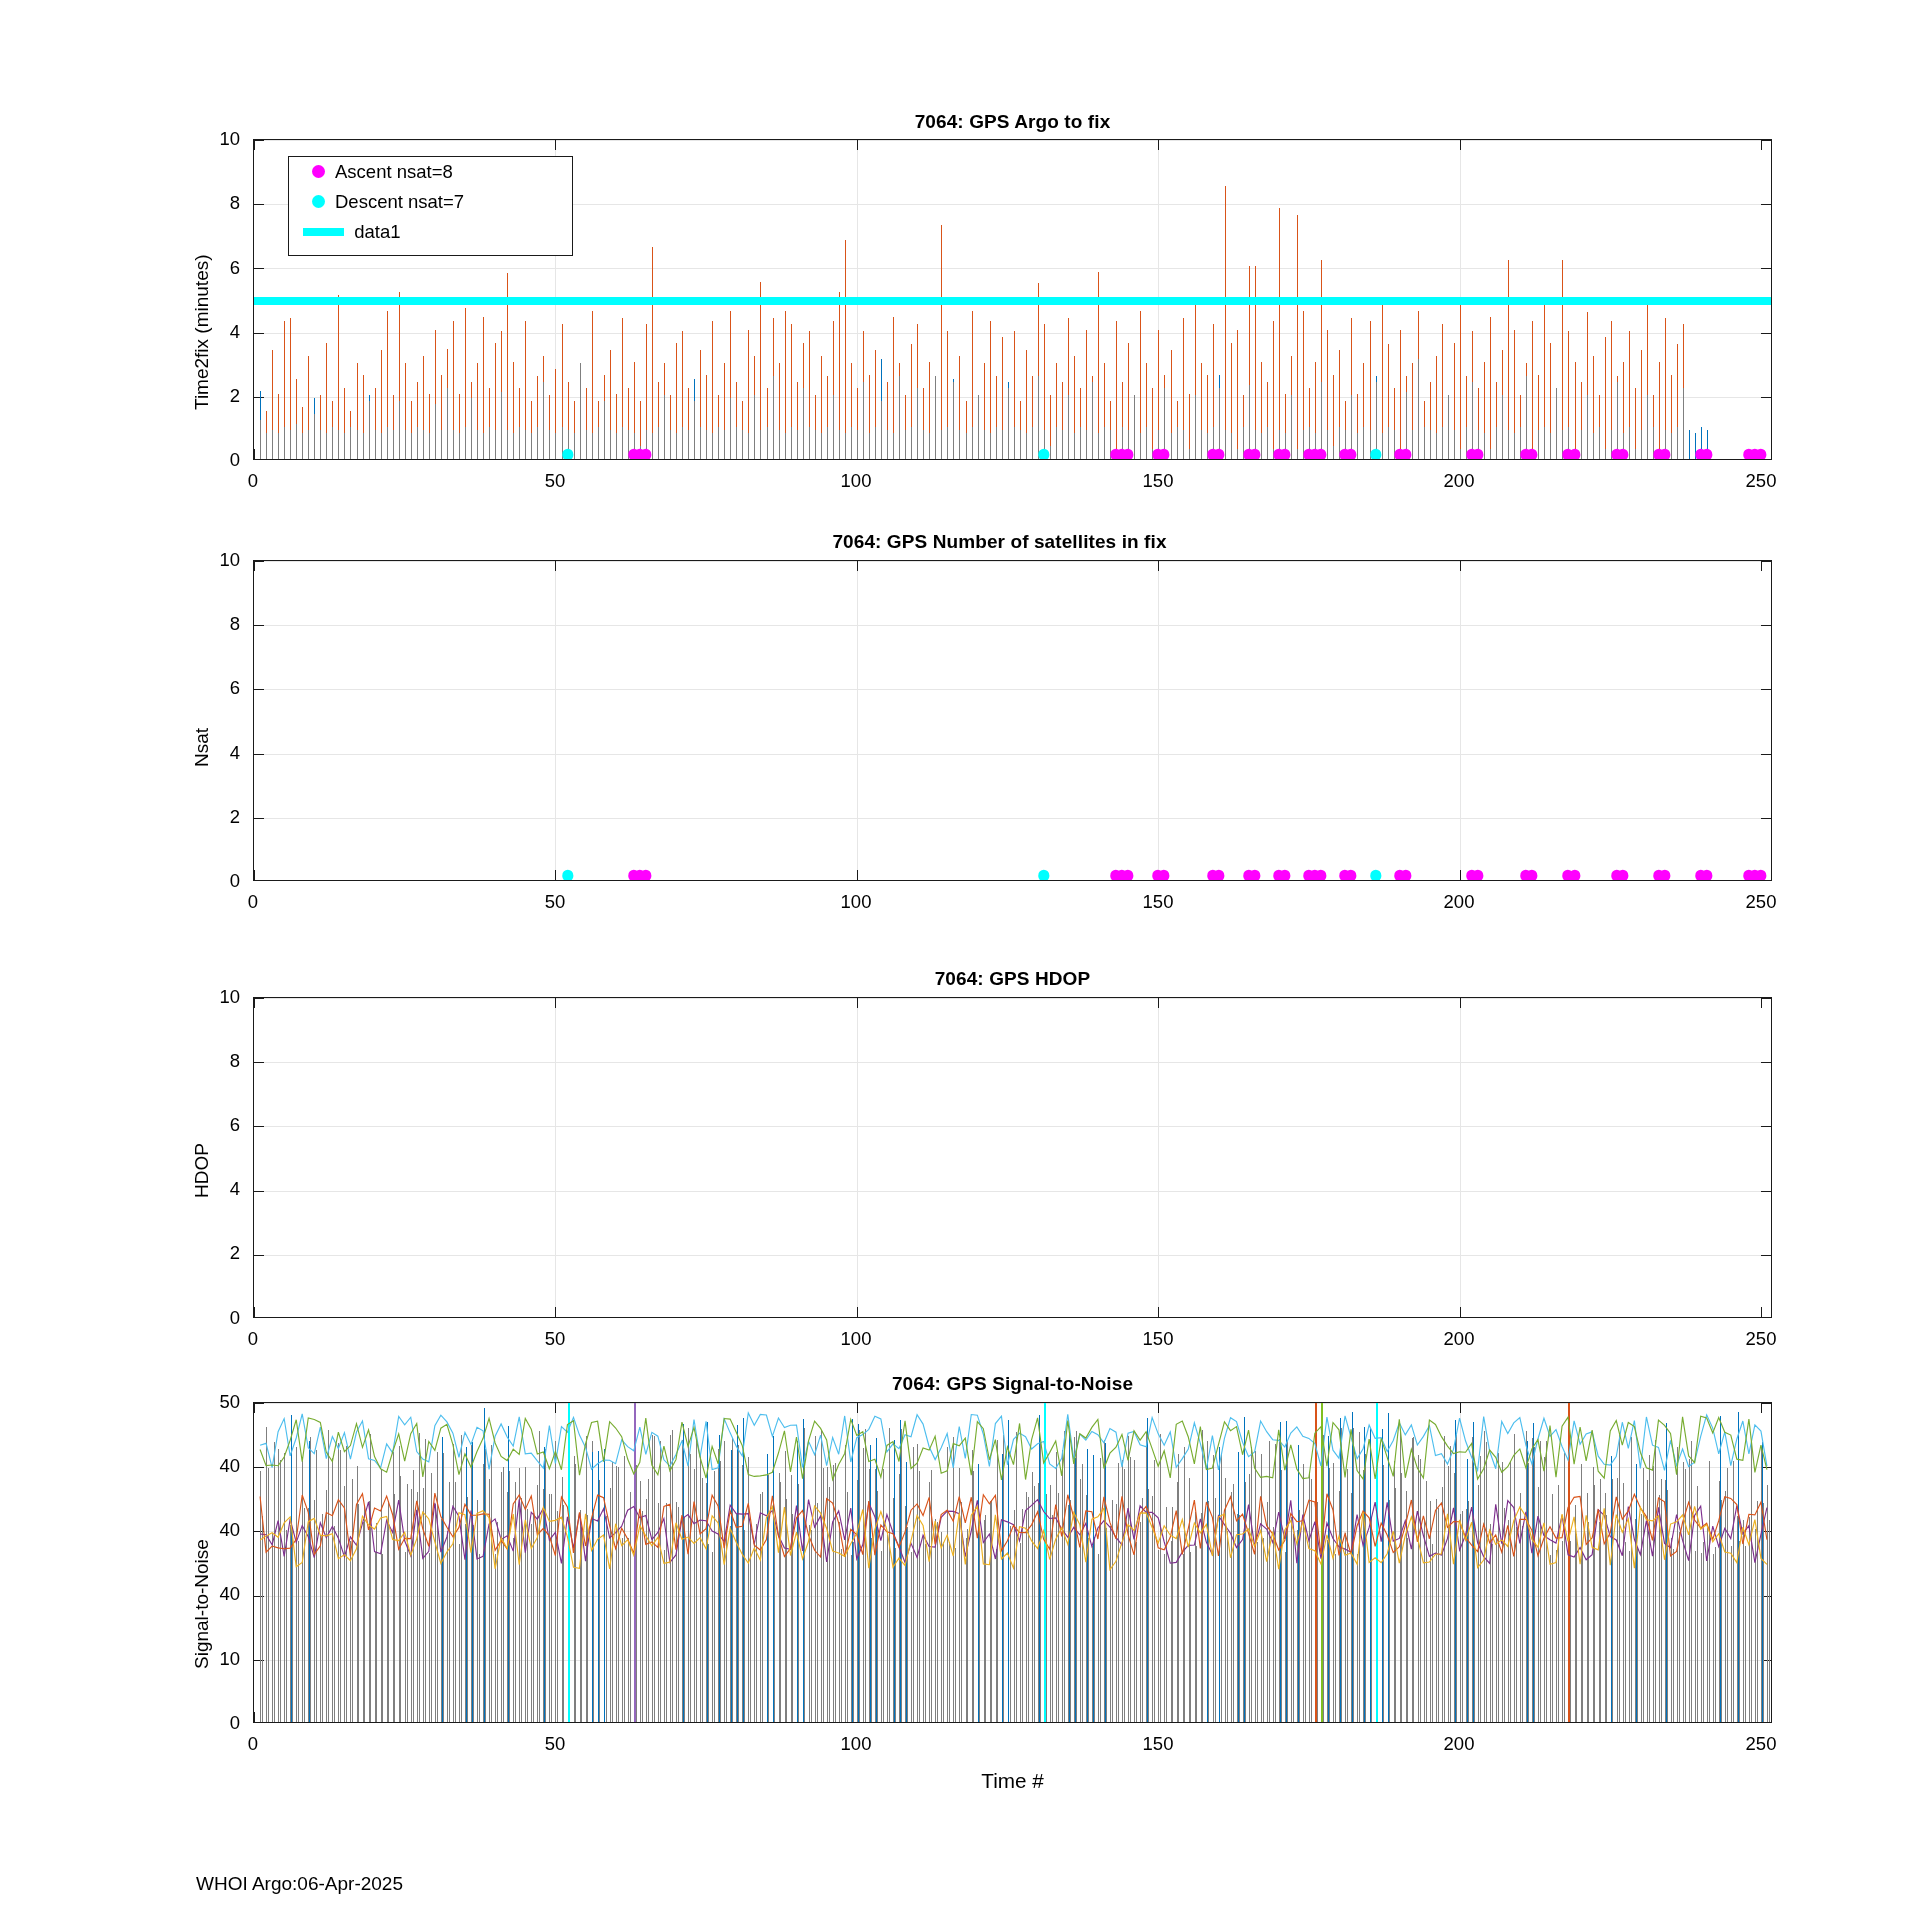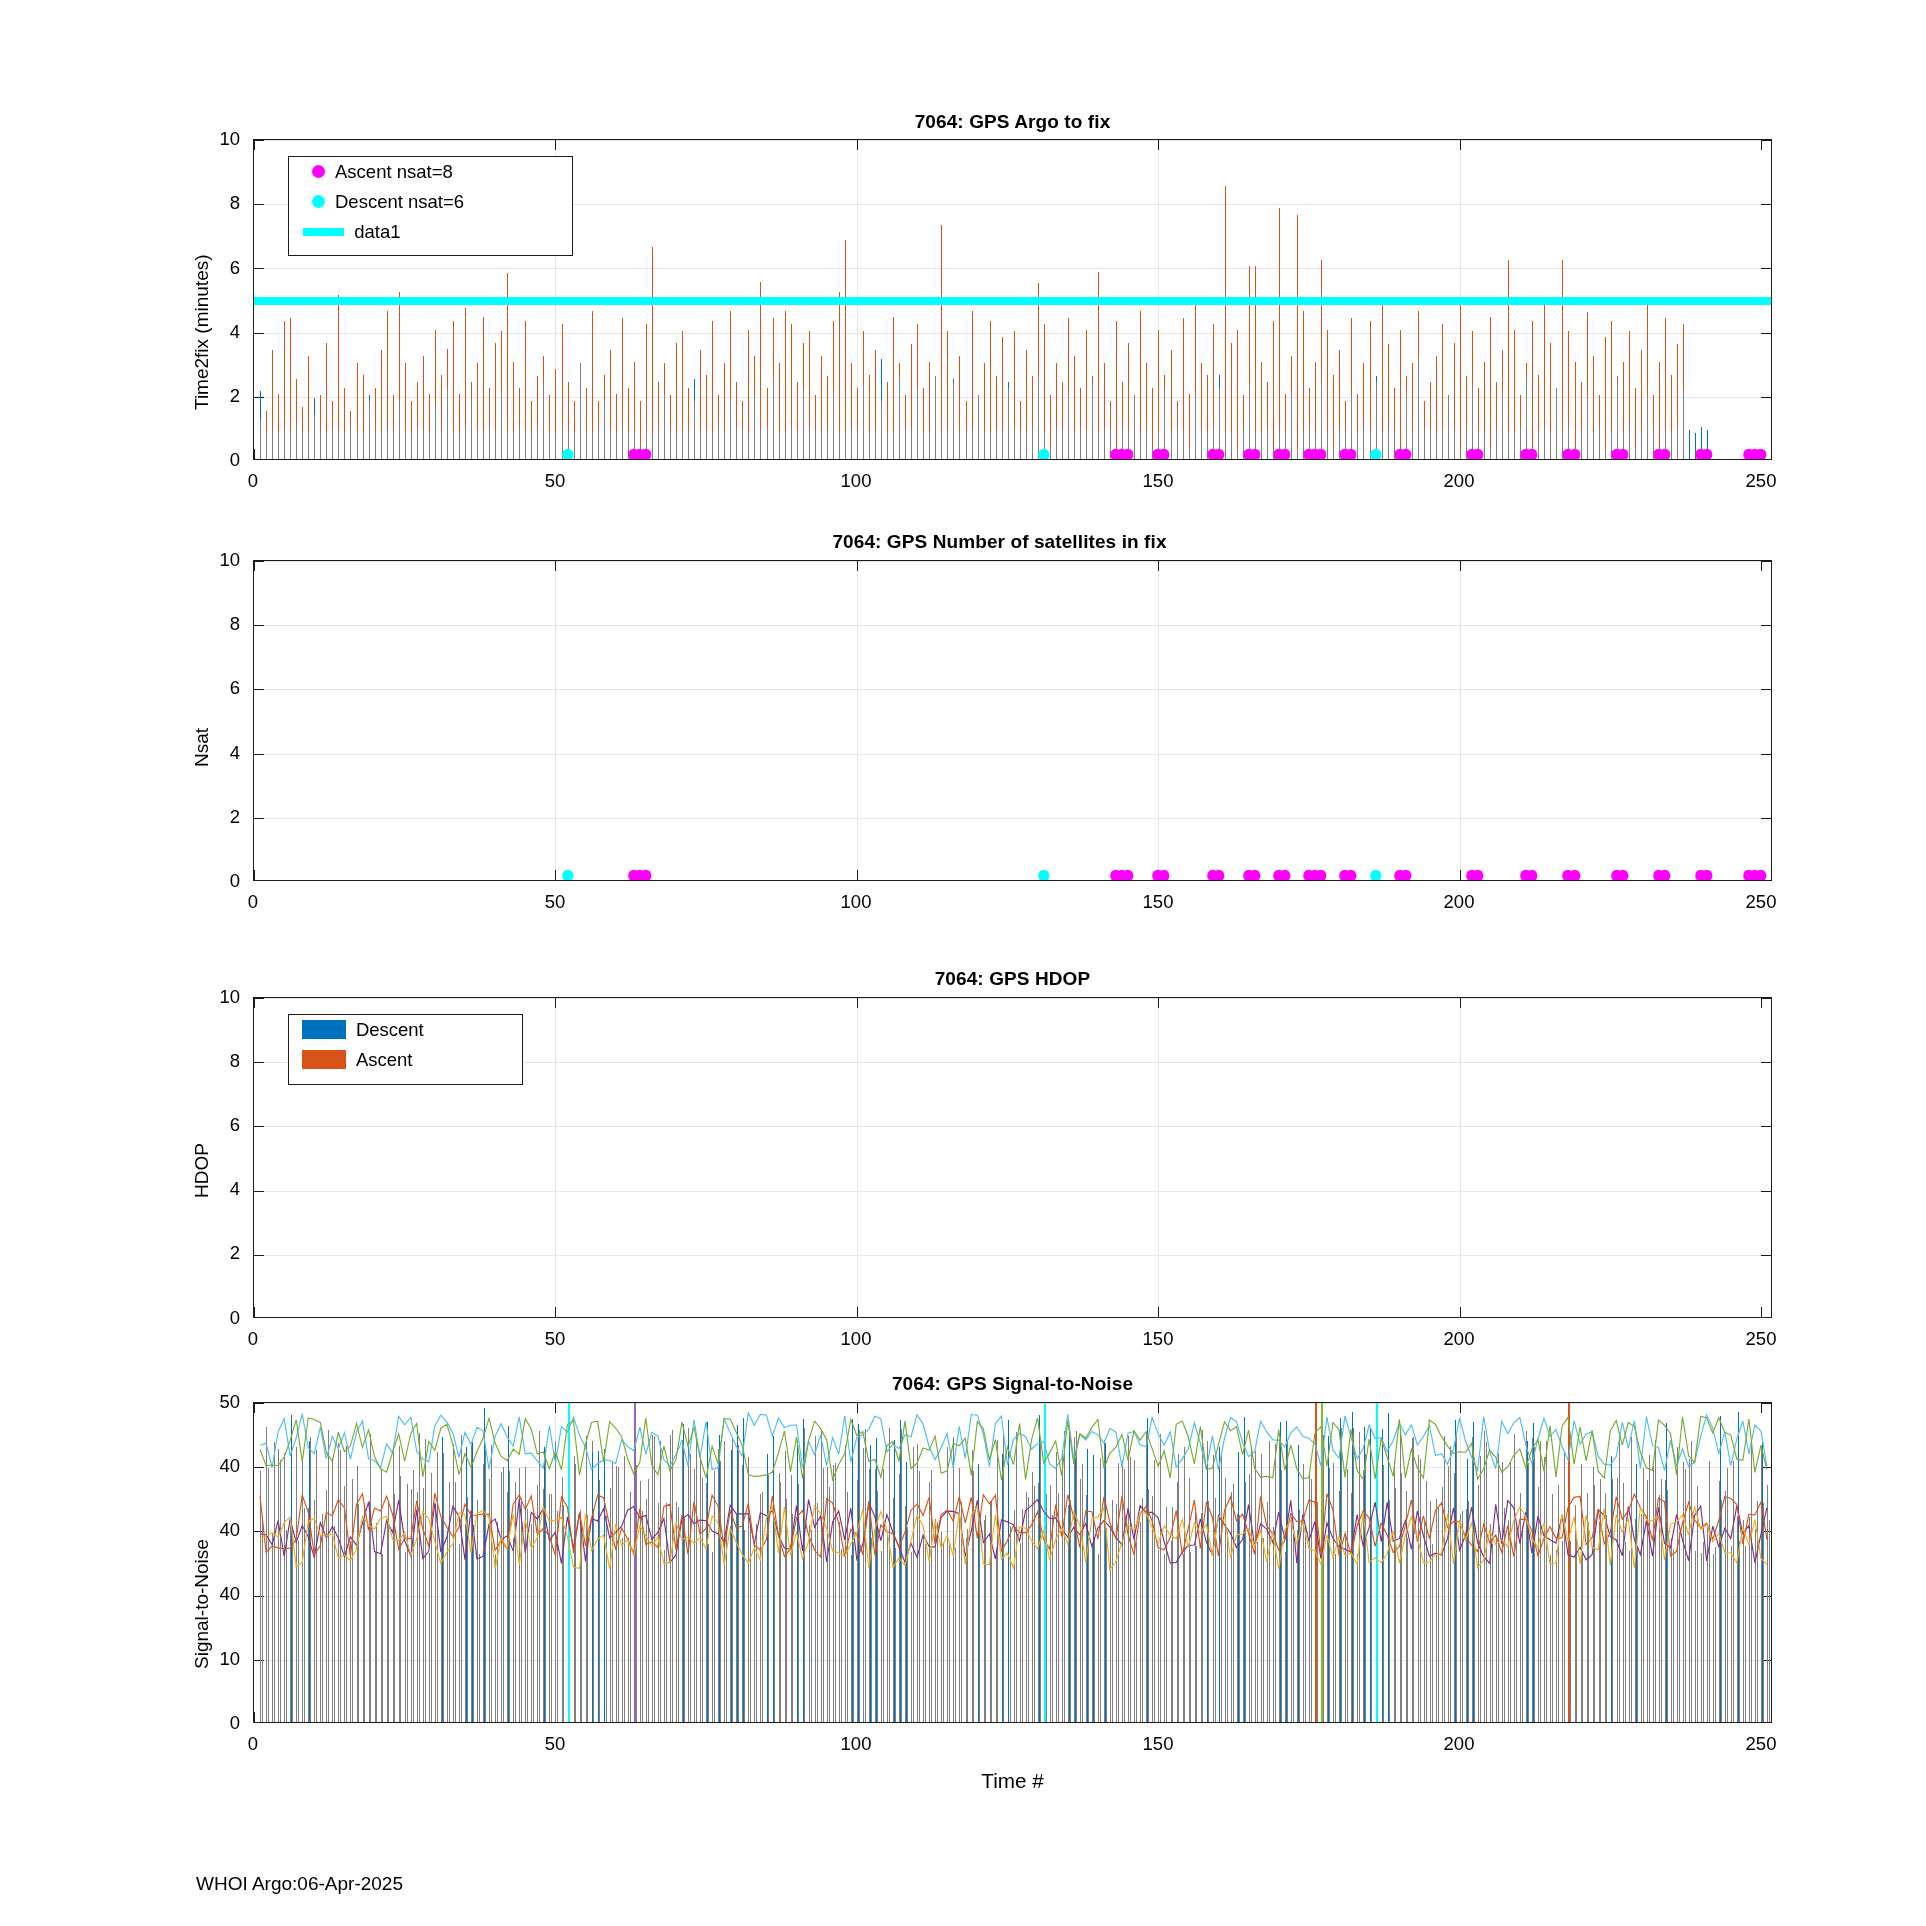--- a/index.html
+++ b/index.html
@@ -595,21 +595,21 @@
         <div class="dot c" style="left:314px;bottom:4.3px;"></div>
         <div class="dot c" style="left:790px;bottom:4.3px;"></div>
         <div class="dot c" style="left:1122px;bottom:4.3px;"></div>
         <div class="legend" style="left:34px;top:15.7px;width:285px;height:100px;">
           <div class="row">
             <span class="sw-dot" style="background:#ff00ff;"></span>
             <span class="lbl">Ascent nsat=8</span>
           </div>
           <div class="row">
             <span class="sw-dot" style="background:#00ffff;"></span>
-            <span class="lbl">Descent nsat=6</span>
+            <span class="lbl">Descent nsat=7</span>
           </div>
           <div class="row">
             <span class="sw-line" style="background:#00ffff;"></span>
             <span class="lbl">data1</span>
           </div>
         </div>
       </div>
   </div>
 
   <div class="panel">
@@ -717,30 +717,20 @@
         <div class="tickmark-x" style="left:603px;bottom:0;height:10px;"></div>
         <div class="tickmark-x" style="left:603px;top:0;height:10px;"></div>
         <div class="gridv" style="left:904px;"></div>
         <div class="tickmark-x" style="left:904px;bottom:0;height:10px;"></div>
         <div class="tickmark-x" style="left:904px;top:0;height:10px;"></div>
         <div class="gridv" style="left:1206px;"></div>
         <div class="tickmark-x" style="left:1206px;bottom:0;height:10px;"></div>
         <div class="tickmark-x" style="left:1206px;top:0;height:10px;"></div>
         <div class="tickmark-x" style="left:1507px;bottom:0;height:10px;"></div>
         <div class="tickmark-x" style="left:1507px;top:0;height:10px;"></div>
-        <div class="legend" style="left:34px;top:15.7px;width:235px;height:71px;">
-          <div class="row">
-            <span class="sw-box" style="background:#0072bd;"></span>
-            <span class="lbl">Descent</span>
-          </div>
-          <div class="row">
-            <span class="sw-box" style="background:#d95319;"></span>
-            <span class="lbl">Ascent</span>
-          </div>
-        </div>
       </div>
   </div>
 
   <div class="panel">
     <div class="title" style="left:253px;top:1373px;width:1519px;">7064: GPS Signal-to-Noise</div>
     <div class="ylabel" style="left:191px;top:1669px;">Signal-to-Noise</div>
     <div class="plotbox" id="p4" style="left:253px;top:1402px;width:1519px;height:321px;">
         <div class="gridh" style="top:257px;"></div>
         <div class="tickmark-y" style="left:0px;top:257px;width:10px;"></div>
         <div class="tickmark-y" style="right:0px;top:257px;width:10px;"></div>

